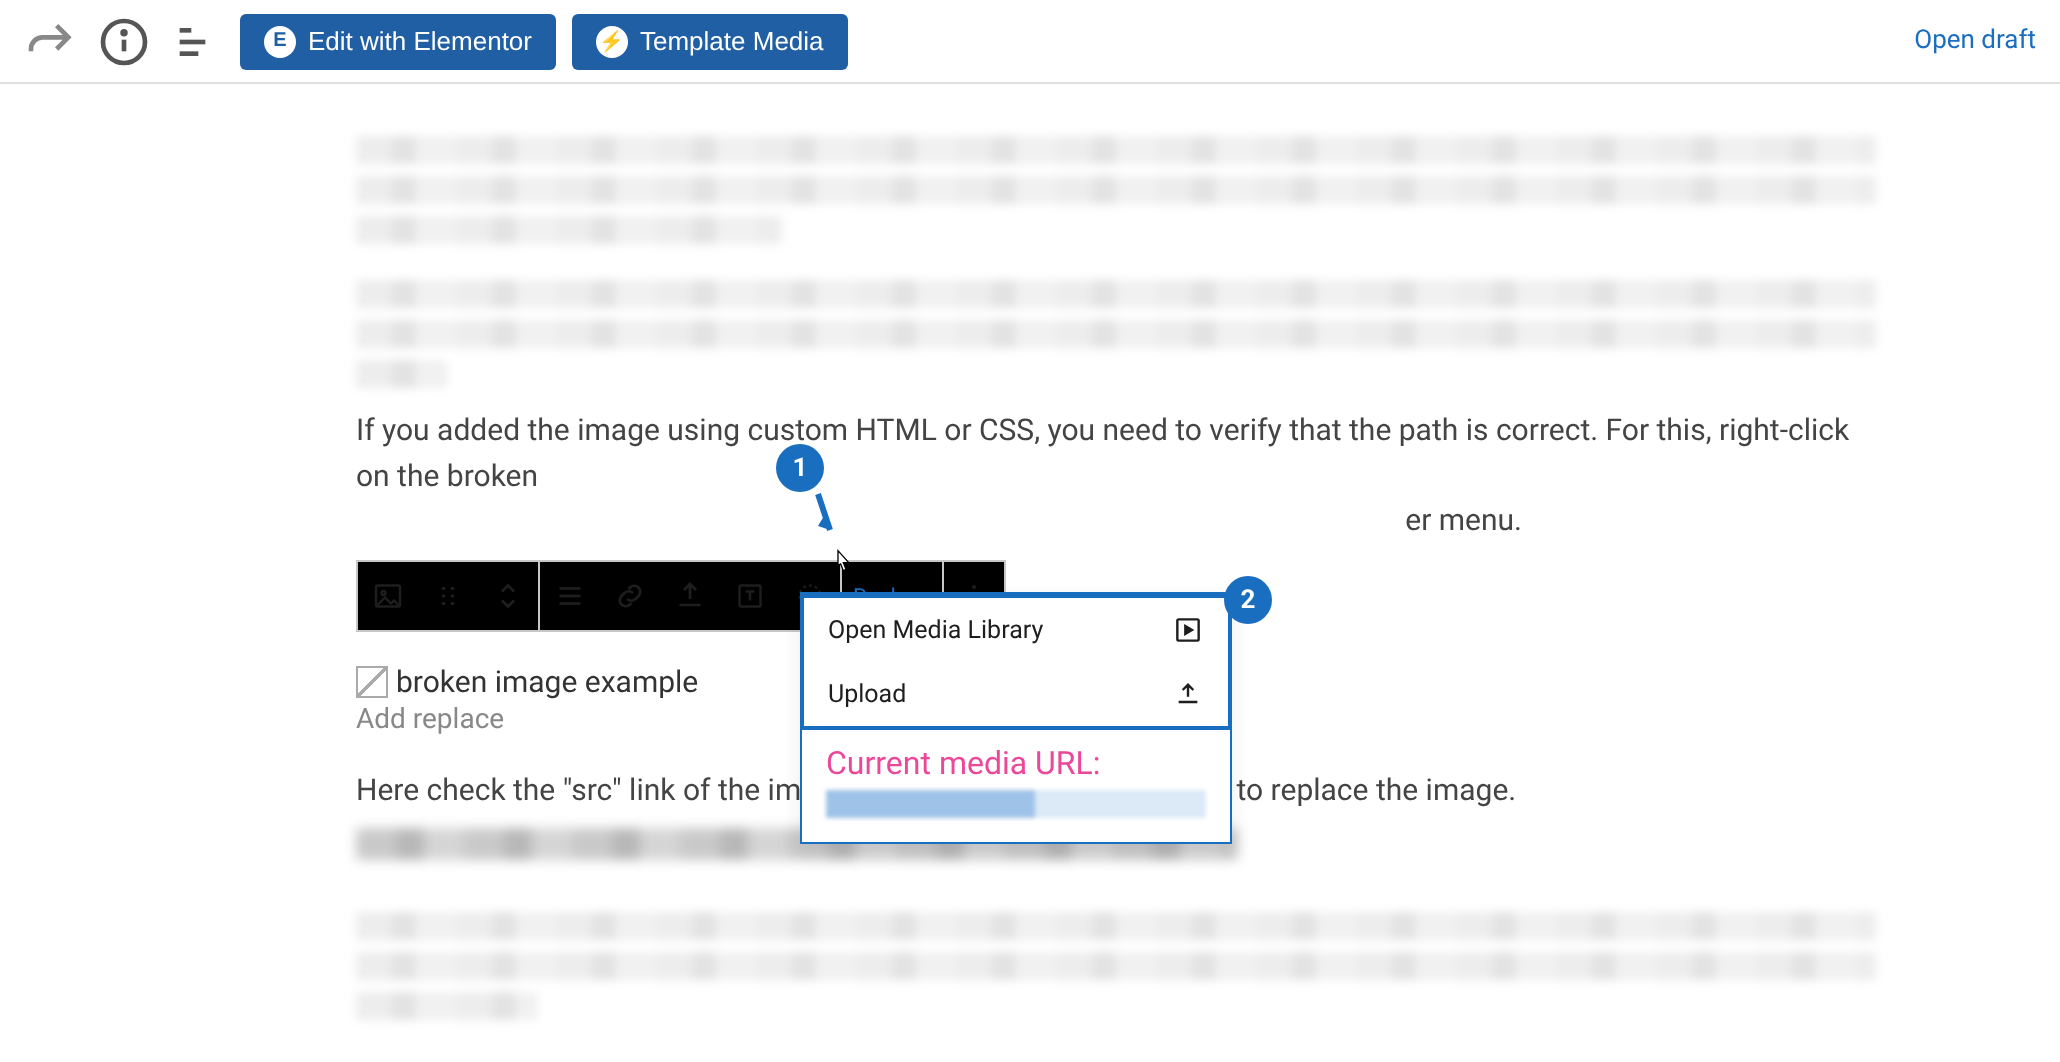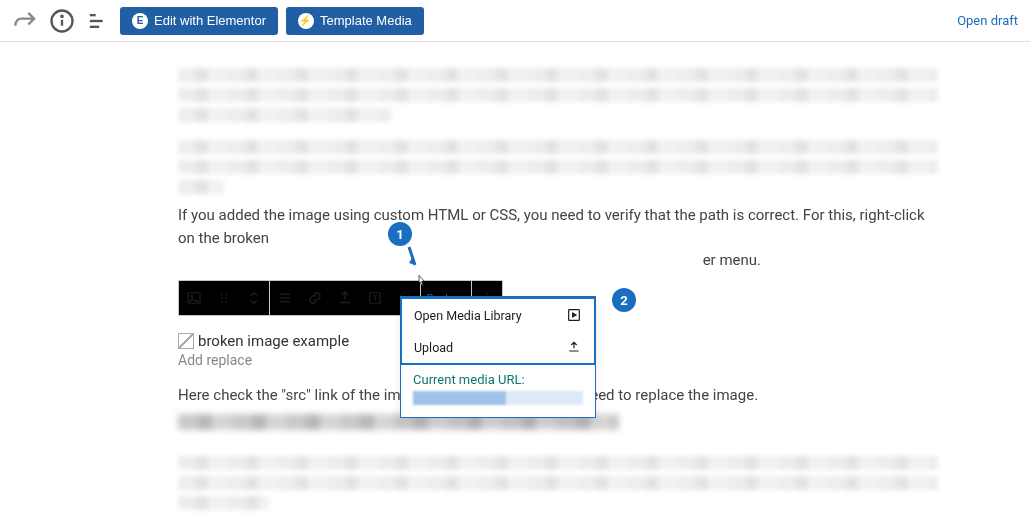--- a/index.html
+++ b/index.html
@@ -136,21 +136,21 @@
   .caption {
     color:#888;
     font-size:14px;
     margin-top:2px;
   }
   
   .dropdown {
     position:absolute;
     left: 400px;
     top: 254px;
-    width: 196px;
+    width: 216px;
     border:1px solid #1a6ebf;
     border-top-width:2px;
     background:#fff;
     z-index:10;
     box-shadow: 0 4px 10px rgba(0,0,0,0.08);
   }
   .dd-sec {
     border:2px solid #1a6ebf;
     margin:-1px;
   }
@@ -158,22 +158,22 @@
     display:flex;
     align-items:center;
     justify-content:space-between;
     padding:8px 12px;
     font-size:12.5px;
     color:#1e1e1e;
     cursor:pointer;
   }
   .dd-label {
     padding:8px 12px 4px;
-    font-size:13px;
-    color:#0f766e;
+    font-size:16px;
+    color:#ec4899;
   }
   .dd-url {
     margin:0 12px 12px;
     height:14px;
     background:linear-gradient(90deg,#9fc3e8 0 55%,#dce9f7 55% 100%);
     filter:blur(1px);
   }
   
   .badge {
     position:absolute;

